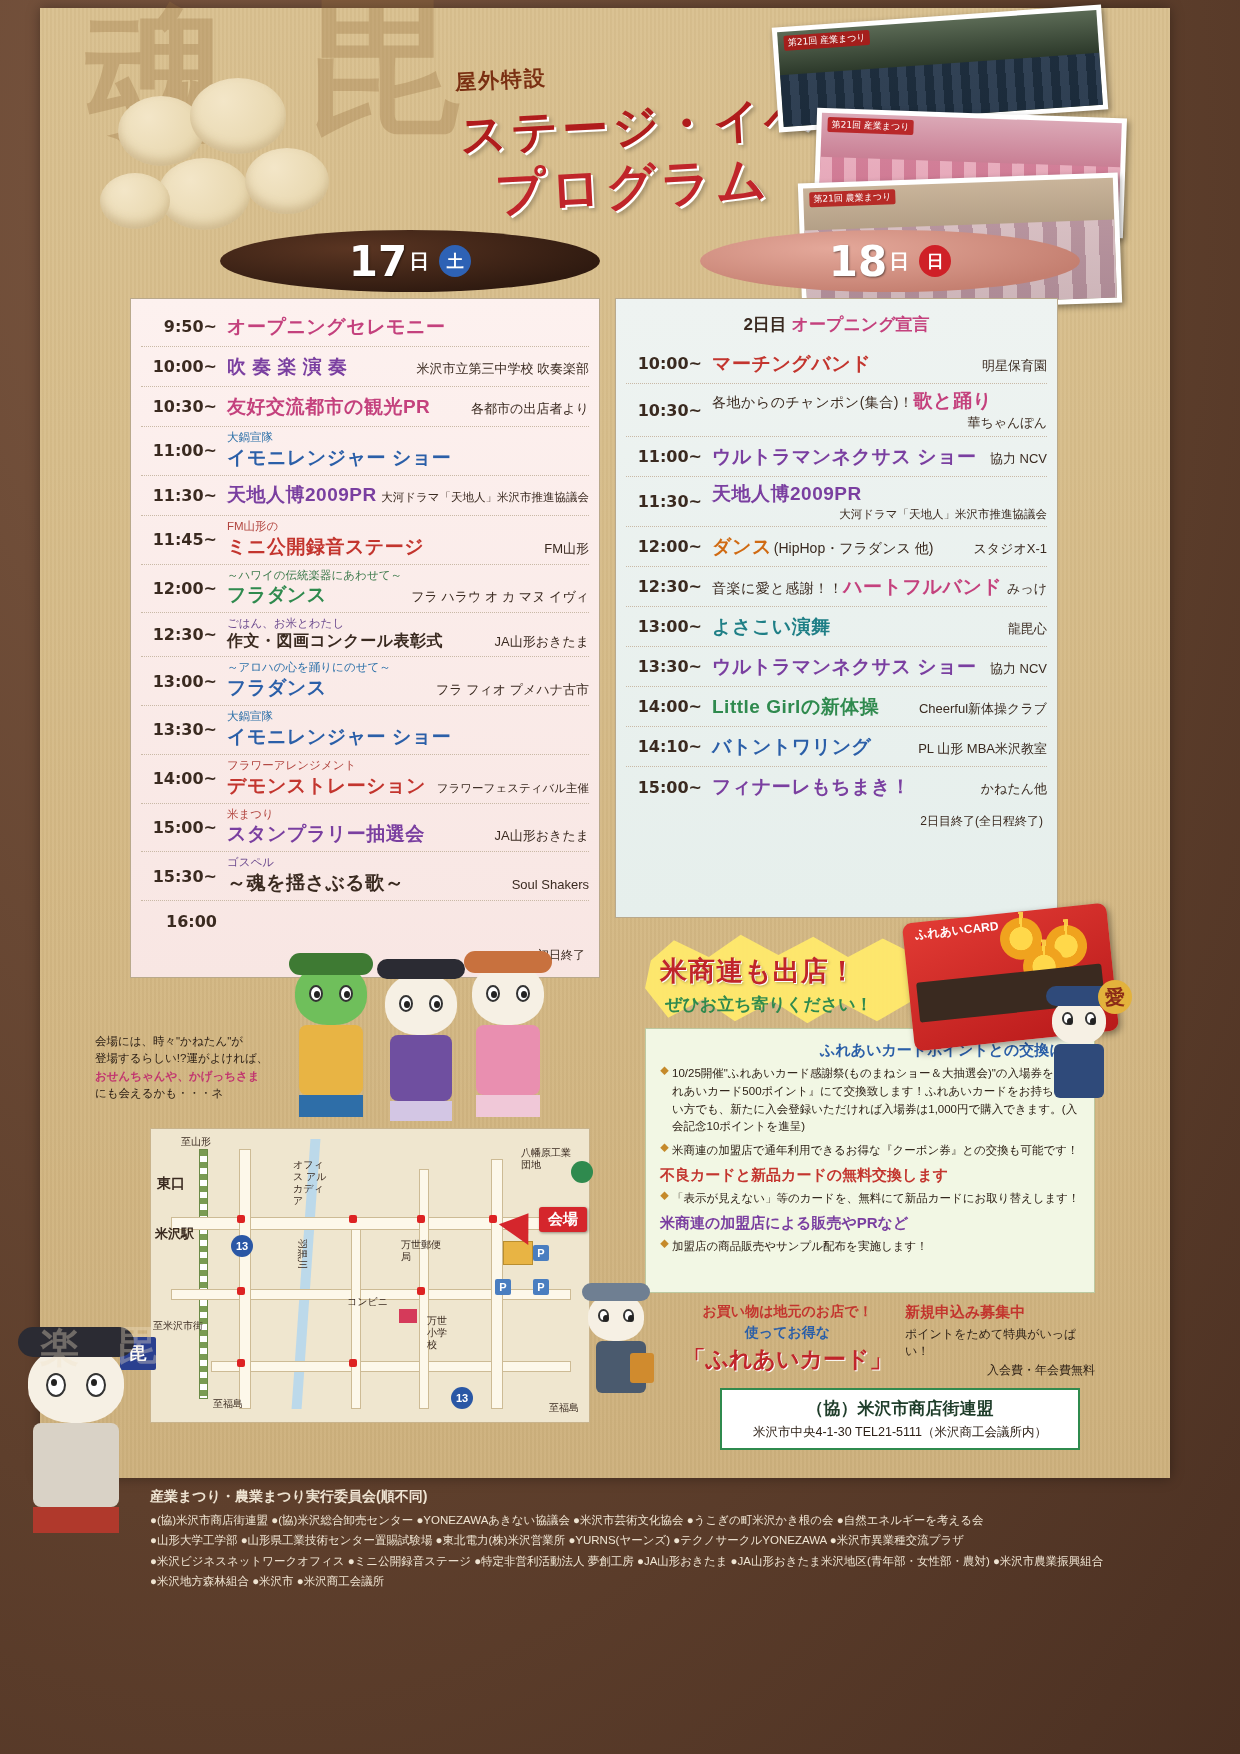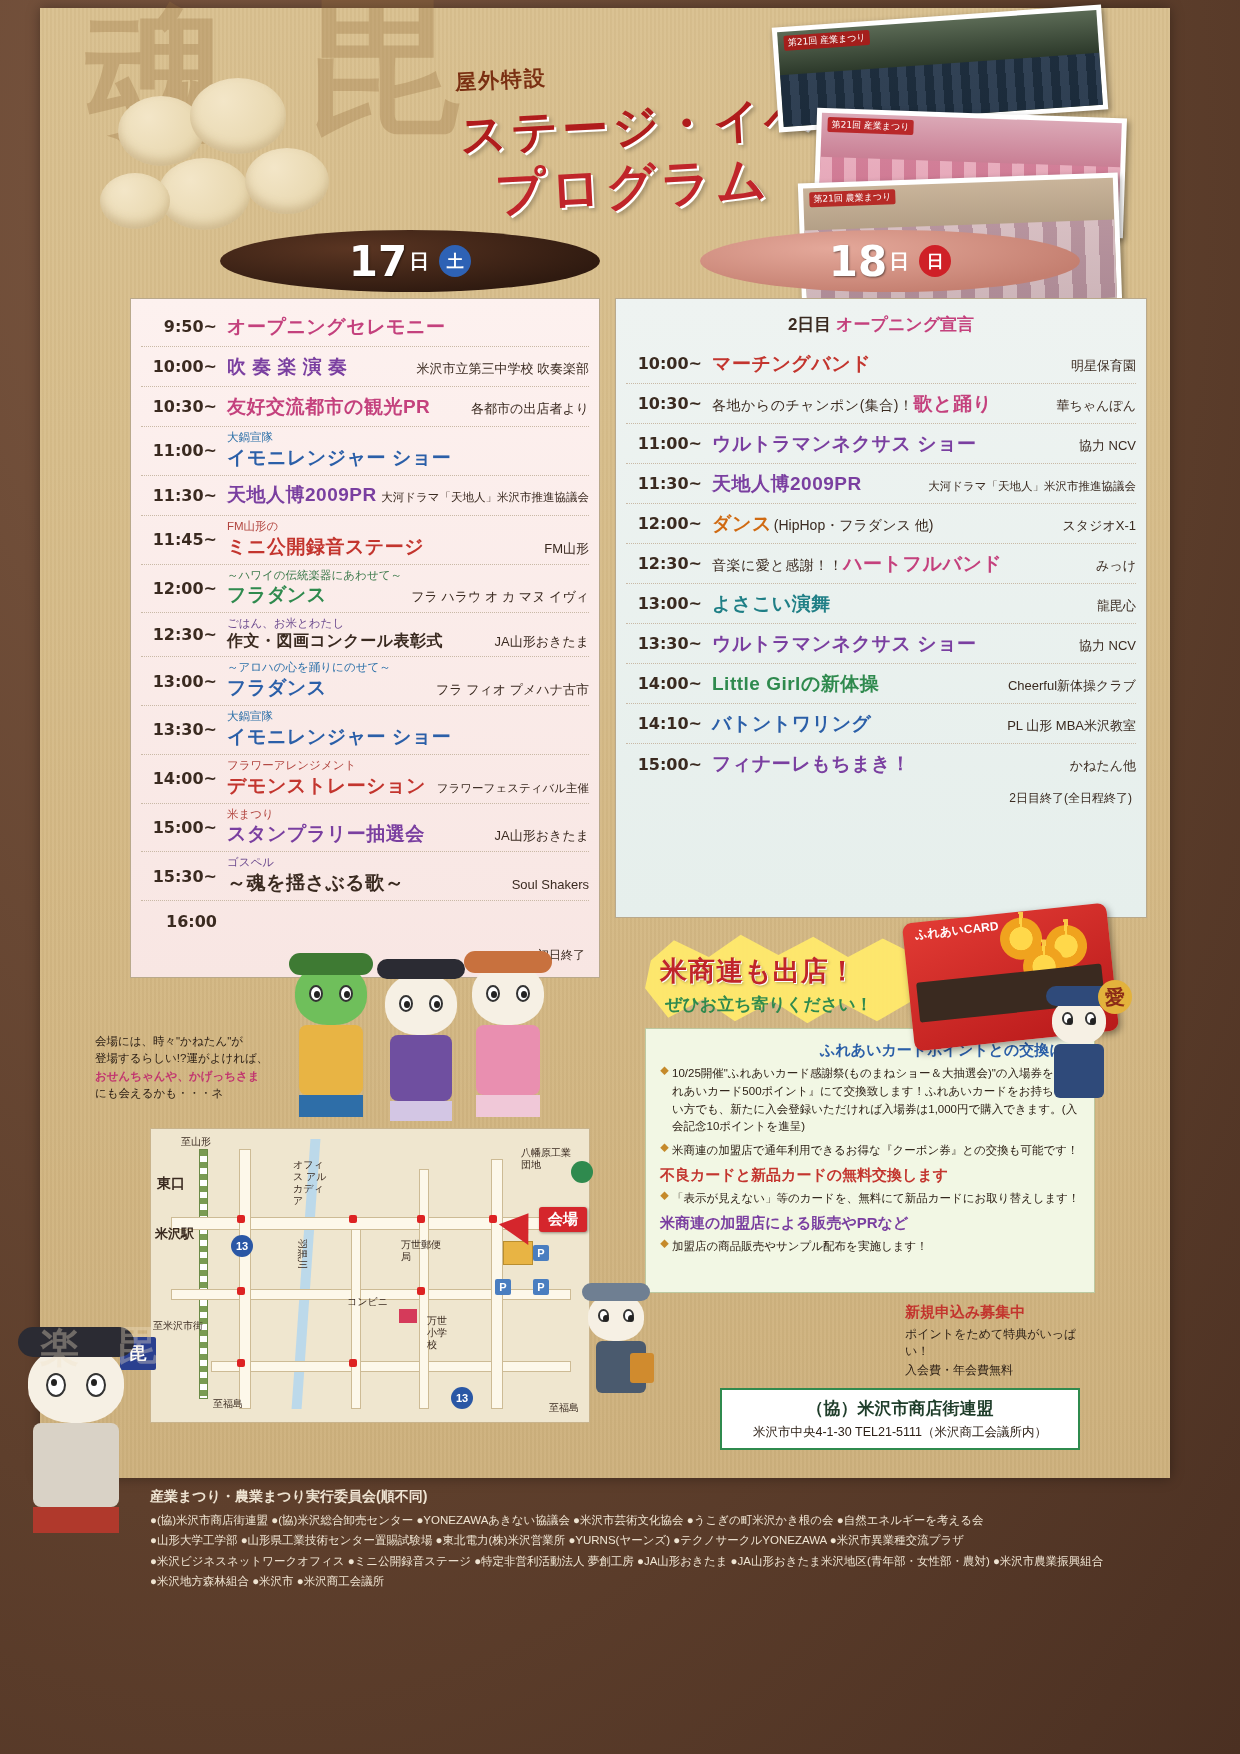--- a/index.html
+++ b/index.html
@@ -102,21 +102,21 @@
     width:32px; height:32px; border-radius:50%; display:flex; align-items:center;
     justify-content:center; font-size:17px; font-weight:bold; color:#fff; margin-left:6px;
   }
   .badge-sat { background:#2e62b5; }
   .badge-sun { background:#cf2027; }
 
   
   .panel { position:absolute; border:1px solid #b9a98c; padding:8px 10px; }
   .panel-sat { left:90px; top:290px; width:470px; height:680px;
     background:linear-gradient(180deg,#fdf1ef,#f8e6e3); }
-  .panel-sun { left:575px; top:290px; width:532px; height:620px;
+  .panel-sun { left:575px; top:290px; width:443px; height:620px;
     background:linear-gradient(180deg,#eef3f1,#e6efec); }
 
   .row { display:flex; align-items:center; border-bottom:1px dotted #c9b9a6; padding:4px 0 4px 0;
          min-height:40px; }
   .row:last-child { border-bottom:none; }
   .tm { width:86px; text-align:right; padding-right:10px; font-size:16px; font-weight:bold;
         color:#3a2a20; font-family:"DejaVu Sans",sans-serif; flex:none; }
   .body { flex:1 1 auto; display:flex; align-items:baseline; flex-wrap:wrap; }
   .sup { font-size:11.5px; color:#6d4b8f; width:100%; line-height:1.2; }
   .sup.red { color:#b1443e; }
@@ -209,21 +209,21 @@
   
   .promo { position:absolute; left:640px; top:1295px; width:415px; height:125px; }
   .promoL { position:absolute; left:0; top:0; width:215px; text-align:center; }
   .promoL .l1 { font-size:14px; font-weight:bold; color:#c3352e; }
   .promoL .l2 { font-size:14px; font-weight:bold; color:#2b5fa8; margin-top:3px; }
   .promoL .l3 { font-size:23px; font-weight:bold; color:#c0252a; margin-top:2px;
                 text-shadow:1px 1px 0 #fff; }
   .promoR { position:absolute; left:225px; top:0; width:190px; }
   .promoR .r1 { font-size:15px; font-weight:bold; color:#c3352e; }
   .promoR .r2 { font-size:12px; color:#2d2016; margin-top:4px; }
-  .promoR .r3 { font-size:12px; color:#2d2016; margin-top:2px; }
+  .promoR .r3 { font-size:12px; color:#2d2016; margin-top:2px;text-align:right; }
   .orgbox { position:absolute; left:680px; top:1380px; width:360px; height:62px;
             border:2px solid #2f8a4e; background:#fff; text-align:center; padding-top:7px; }
   .orgbox .o1 { font-size:17px; font-weight:bold; color:#1f3d2a; }
   .orgbox .o2 { font-size:12.5px; color:#2d2016; margin-top:4px; }
 
   
   .credits { position:absolute; left:150px; top:1488px; width:1030px; color:#efe4d2; }
   .credits h4 { margin:0 0 6px 0; font-size:14px; font-weight:bold; }
   .credits p { margin:0 0 3px 0; font-size:11.5px; line-height:1.5; }
   .tag-flag { position:absolute; background:#2a3f8f; color:#fff; font-size:17px; font-weight:bold;
@@ -568,20 +568,25 @@
 
     <div class="card">
       <div class="cardtop">ふれあいCARD</div>
       <div class="flower" style="left:96px;top:6px;"></div>
       <div class="flower" style="left:140px;top:18px;"></div>
       <div class="flower" style="left:116px;top:36px;"></div>
       <div class="strip"></div>
     </div>
 
     <div class="promo">
+      <div class="promoL">
+        <div class="l1">お買い物は地元のお店で！</div>
+        <div class="l2">使ってお得な</div>
+        <div class="l3">「ふれあいカード」</div>
+      </div>
       <div class="promoR">
         <div class="r1">新規申込み募集中</div>
         <div class="r2">ポイントをためて特典がいっぱい！</div>
         <div class="r3">入会費・年会費無料</div>
       </div>
     </div>
 
     <div class="mascot" style="left:548px;top:1285px;">
       <div class="m-head" style="background:#f6f0e4;width:56px;height:48px;">
         <div class="m-eye" style="left:10px;top:16px;width:11px;height:13px;"></div>

